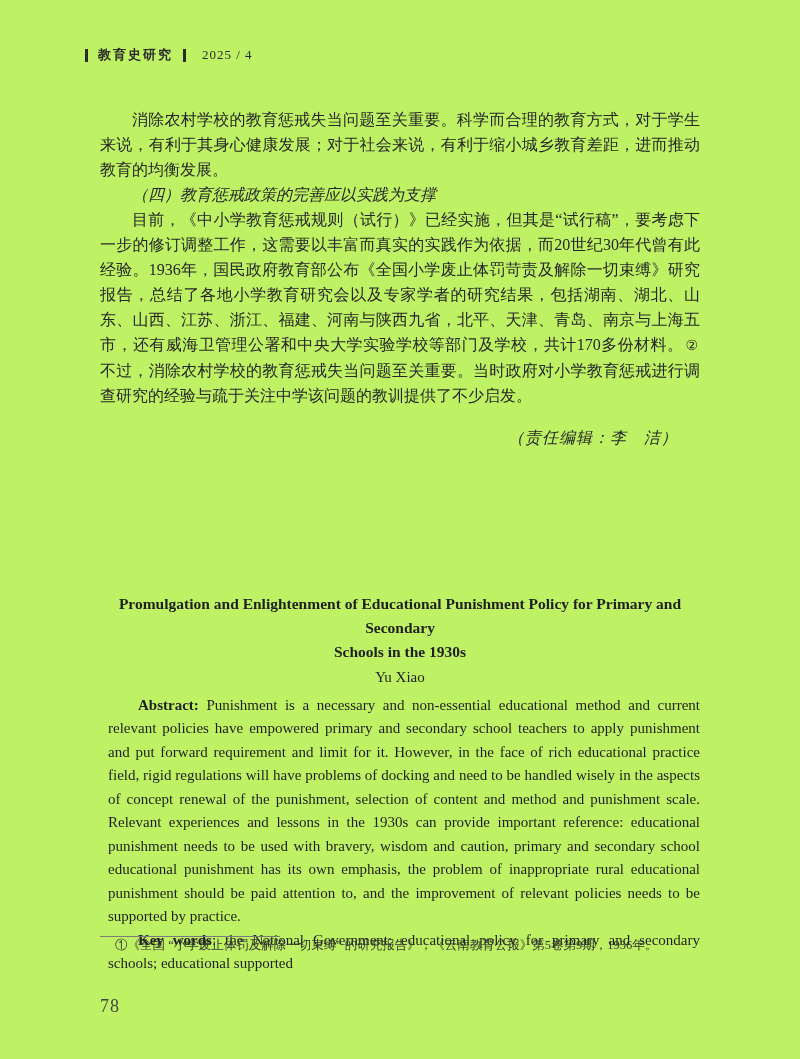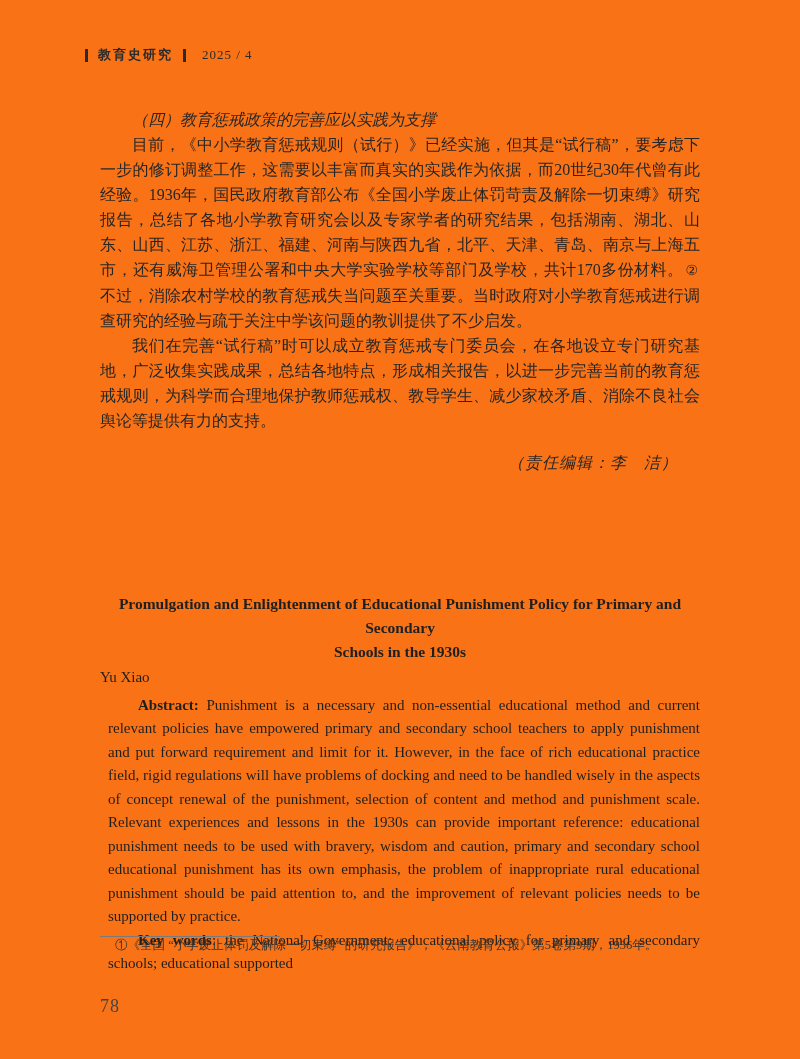--- a/index.html
+++ b/index.html
@@ -2,21 +2,21 @@
 <html><head>
 <meta charset="utf-8">
 <style>
   * { margin: 0; padding: 0; box-sizing: border-box; }
   html, body { background: #e8e8e8; }
   .page {
     position: relative;
     width: 800px;
     height: 1059px;
     margin: 0 auto;
-    background: #f97316;
+    background: #bef264;
     color: #262626;
     font-family: "Liberation Serif", "DejaVu Serif", serif;
     overflow: hidden;
   }
   
   .masthead {
     position: absolute;
     top: 46px;
     left: 85px;
     display: flex;
@@ -70,21 +70,21 @@
     line-height: 23.5px;
     color: #1f1f1f;
   }
   .etitle {
     font-size: 15.5px;
     font-weight: bold;
     text-align: center;
     line-height: 24px;
     margin-bottom: 2px;
   }
-  .author { text-align: left; margin-bottom: 4px; }
+  .author { text-align: center; margin-bottom: 4px; }
   .abstract { text-align: justify; text-indent: 2em; margin-left: 8px; }
 
   
   .footnote-area {
     position: absolute;
     top: 936px;
     left: 100px;
     width: 600px;
   }
   .footnote-rule { width: 180px; height: 1px; background: #7a7a7a; }
@@ -111,23 +111,23 @@
 <div class="page">
 
   <header class="masthead">
     <span class="vbar"></span>
     <span class="jname">教育史研究</span>
     <span class="vbar"></span>
     <span class="issue">2025 / 4</span>
   </header>
 
   <main class="content">
+    <p class="zh">消除农村学校的教育惩戒失当问题至关重要。科学而合理的教育方式，对于学生来说，有利于其身心健康发展；对于社会来说，有利于缩小城乡教育差距，进而推动教育的均衡发展。</p>
     <p class="zh subhead">（四）教育惩戒政策的完善应以实践为支撑</p>
     <p class="zh"><span>目前，《中小学教育惩戒规则（试行）》已经实施，但其是“试行稿”，要考虑下一步的修订调整工作，这需要以丰富而真实的实践作为依据，而20世纪30年代曾有此经验。1936年，国民政府教育部公布《全国小学废止体罚苛责及解除一切束缚》研究报告，总结了各地小学教育研究会以及专家学者的研究结果，包括湖南、湖北、山东、山西、江苏、浙江、福建、河南与陕西九省，北平、天津、青岛、南京与上海五市，还有威海卫管理公署和中央大学实验学校等部门及学校，共计170多份材料。</span><span class="notemark">②</span><span>不过，消除农村学校的教育惩戒失当问题至关重要。当时政府对小学教育惩戒进行调查研究的经验与疏于关注中学该问题的教训提供了不少启发。</span></p>
-    <p class="zh">我们在完善“试行稿”时可以成立教育惩戒专门委员会，在各地设立专门研究基地，广泛收集实践成果，总结各地特点，形成相关报告，以进一步完善当前的教育惩戒规则，为科学而合理地保护教师惩戒权、教导学生、减少家校矛盾、消除不良社会舆论等提供有力的支持。</p>
     <p class="editor">（责任编辑：李　洁）</p>
   </main>
 
   <section class="english">
     <h2 class="etitle"><span>Promulgation and Enlightenment of Educational Punishment Policy for Primary and Secondary</span><br><span>Schools in the 1930s</span></h2>
     <p class="author">Yu Xiao</p>
     <p class="abstract"><b>Abstract:</b><span> Punishment is a necessary and non-essential educational method and current relevant policies have empowered primary and secondary school teachers to apply punishment and put forward requirement and limit for it. However, in the face of rich educational practice field, rigid regulations will have problems of docking and need to be handled wisely in the aspects of concept renewal of the punishment, selection of content and method and punishment scale. Relevant experiences and lessons in the 1930s can provide important reference: educational punishment needs to be used with bravery, wisdom and caution, primary and secondary school educational punishment has its own emphasis, the problem of inappropriate rural educational punishment should be paid attention to, and the improvement of relevant policies needs to be supported by practice.</span></p>
     <p class="abstract"><b>Key words</b><span>: the National Government; educational policy for primary and secondary schools; educational supported</span></p>
   </section>
 

